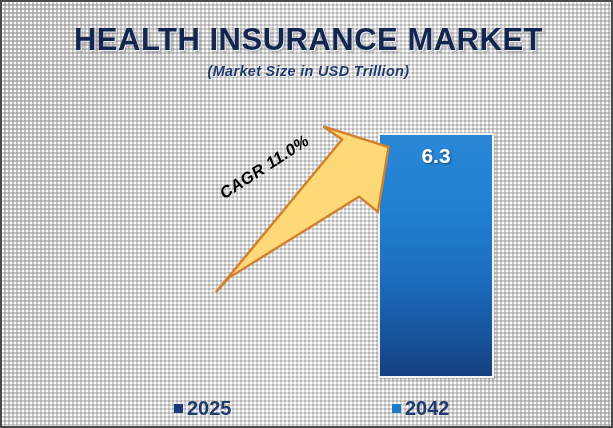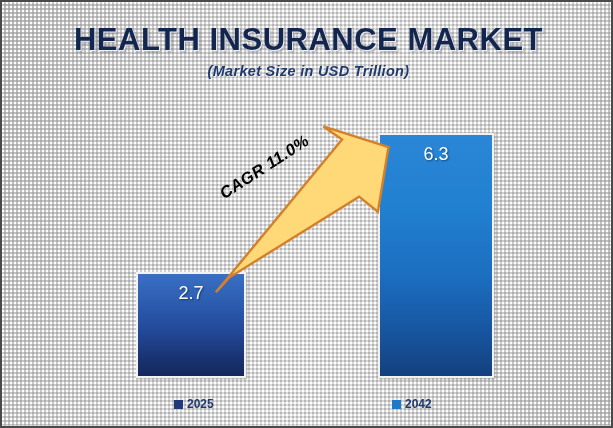--- a/index.html
+++ b/index.html
@@ -76,22 +76,22 @@
     width: 116px;
     height: 245px;
     background: linear-gradient(to bottom, #2b86d6 0%, #2180d1 30%, #1c6ec0 58%, #1757a2 80%, #14407e 100%);
   }
   .bar-value {
     position: absolute;
     left: 0;
     width: 100%;
     text-align: center;
     color: #ffffff;
-    font-weight: normal;
-    font-size: 18px;
+    font-weight: bold;
+    font-size: 21px;
     text-shadow: 1px 1px 2px rgba(0,0,0,0.45);
   }
   #value-2025 { top: 9px; }
   #value-2033 { top: 9px; }
 
   
   #cagr-arrow-wrap {
     position: absolute;
     left: 196px;
     top: 128px;
@@ -123,41 +123,38 @@
   #legend-2025 { left: 172px; top: 396px; }
   #legend-2033 { left: 390px; top: 396px; }
   .legend-swatch {
     width: 9px;
     height: 9px;
     display: inline-block;
   }
   #legend-swatch-2025 { background: #1f3a78; }
   #legend-swatch-2033 { background: #1c7ac9; }
   .legend-label {
-    font-size: 12px;
+    font-size: 20px;
     font-weight: bold;
     color: #1f3a6e;
     line-height: 1;
   }
 </style>
 </head>
 <body>
 
 <div id="chart-root">
 
   <div id="frame-inner"></div>
 
   <div class="title-block">
     <div class="main-title">HEALTH INSURANCE MARKET</div>
     <div class="sub-title">(Market Size in USD Trillion)</div>
   </div>
 
-  <div class="bar" id="bar-2025">
-    <span class="bar-value" id="value-2025">2.7</span>
-  </div>
 
   <div class="bar" id="bar-2033">
     <span class="bar-value" id="value-2033">6.3</span>
   </div>
 
   <div id="cagr-arrow-wrap">
     <svg width="200" height="156" viewBox="0 0 200 156" xmlns="http://www.w3.org/2000/svg">
       <polygon points="16,150 150,4 132,-10 196,14 182,78 164,62 30,136" transform="translate(-2,8) rotate(-3 100 78)" fill="#ffd977" stroke="#d4802a" stroke-width="2.4" stroke-linejoin="miter"></polygon>
     </svg>
   </div>

